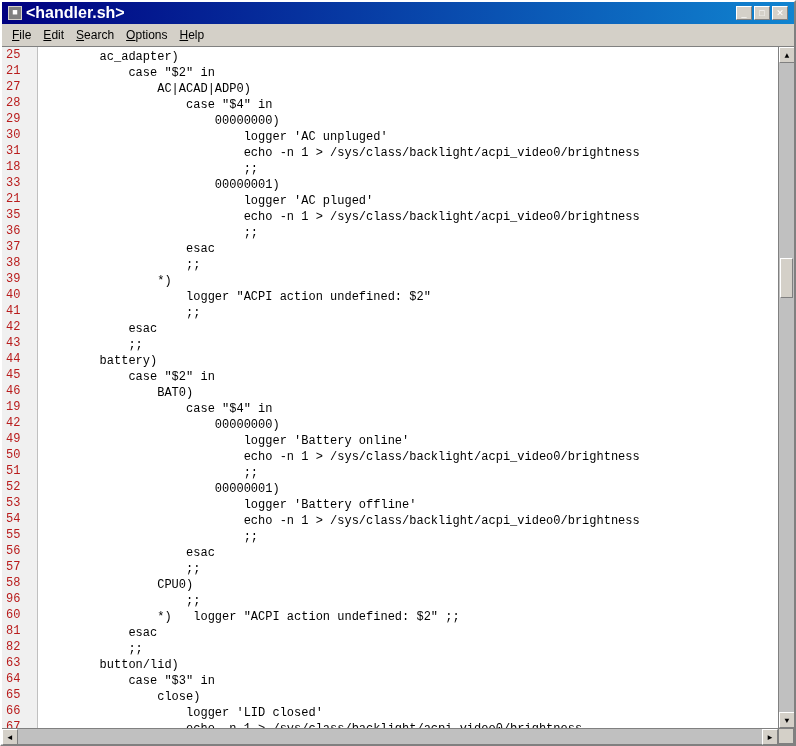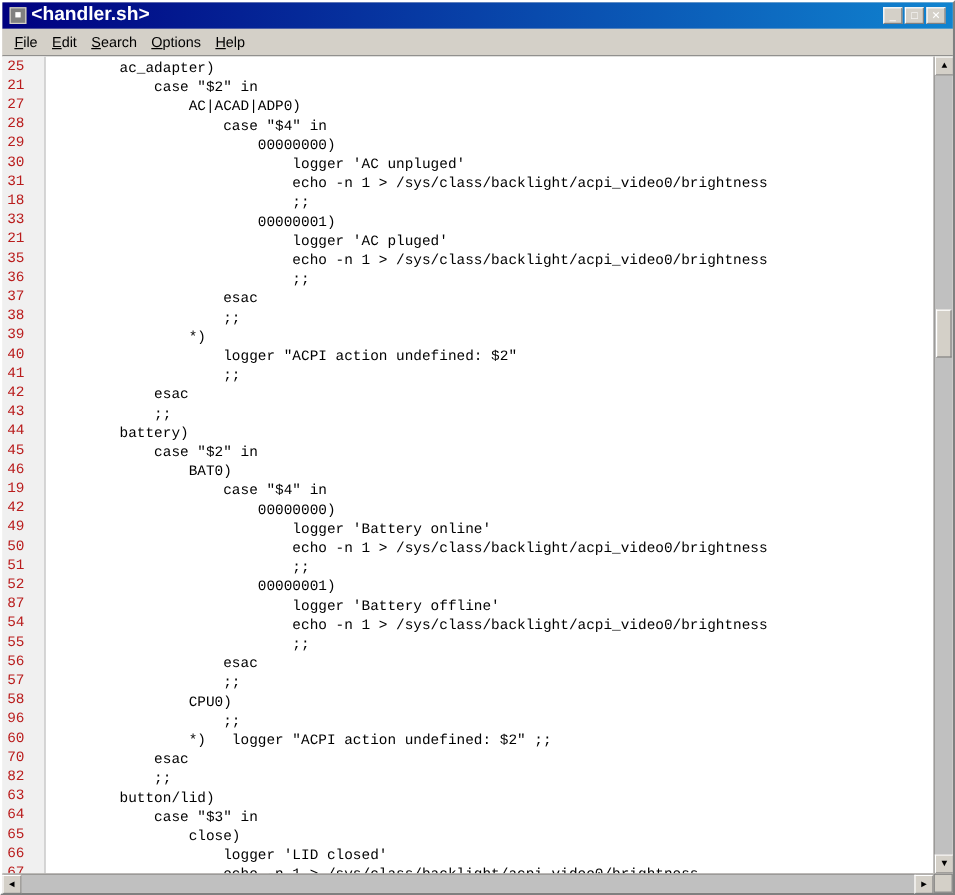--- a/index.html
+++ b/index.html
@@ -274,29 +274,29 @@
         <span class="line-num">43</span>
         <span class="line-num">44</span>
         <span class="line-num">45</span>
         <span class="line-num">46</span>
         <span class="line-num">19</span>
         <span class="line-num">42</span>
         <span class="line-num">49</span>
         <span class="line-num">50</span>
         <span class="line-num">51</span>
         <span class="line-num">52</span>
-        <span class="line-num">87</span>
+        <span class="line-num">53</span>
         <span class="line-num">54</span>
         <span class="line-num">55</span>
         <span class="line-num">56</span>
         <span class="line-num">57</span>
         <span class="line-num">58</span>
         <span class="line-num">96</span>
         <span class="line-num">60</span>
-        <span class="line-num">70</span>
+        <span class="line-num">81</span>
         <span class="line-num">82</span>
         <span class="line-num">63</span>
         <span class="line-num">64</span>
         <span class="line-num">65</span>
         <span class="line-num">66</span>
         <span class="line-num">67</span>
       </div>
     <div class="code-content" id="code-content"><span class="line-num">        ac_adapter)</span><span class="line-num">            case "$2" in</span><span class="line-num">                AC|ACAD|ADP0)</span><span class="line-num">                    case "$4" in</span><span class="line-num">                        00000000)</span><span class="line-num">                            logger 'AC unpluged'</span><span class="line-num">                            echo -n 1 &gt; /sys/class/backlight/acpi_video0/brightness</span><span class="line-num">                            ;;</span><span class="line-num">                        00000001)</span><span class="line-num">                            logger 'AC pluged'</span><span class="line-num">                            echo -n 1 &gt; /sys/class/backlight/acpi_video0/brightness</span><span class="line-num">                            ;;</span><span class="line-num">                    esac</span><span class="line-num">                    ;;</span><span class="line-num">                *)</span><span class="line-num">                    logger "ACPI action undefined: $2"</span><span class="line-num">                    ;;</span><span class="line-num">            esac</span><span class="line-num">            ;;</span><span class="line-num">        battery)</span><span class="line-num">            case "$2" in</span><span class="line-num">                BAT0)</span><span class="line-num">                    case "$4" in</span><span class="line-num">                        00000000)</span><span class="line-num">                            logger 'Battery online'</span><span class="line-num">                            echo -n 1 &gt; /sys/class/backlight/acpi_video0/brightness</span><span class="line-num">                            ;;</span><span class="line-num">                        00000001)</span><span class="line-num">                            logger 'Battery offline'</span><span class="line-num">                            echo -n 1 &gt; /sys/class/backlight/acpi_video0/brightness</span><span class="line-num">                            ;;</span><span class="line-num">                    esac</span><span class="line-num">                    ;;</span><span class="line-num">                CPU0)</span><span class="line-num">                    ;;</span><span class="line-num">                *)   logger "ACPI action undefined: $2" ;;</span><span class="line-num">            esac</span><span class="line-num">            ;;</span><span class="line-num">        button/lid)</span><span class="line-num">            case "$3" in</span><span class="line-num">                close)</span><span class="line-num">                    logger 'LID closed'</span><span class="line-num">                    echo -n 1 &gt; /sys/class/backlight/acpi_video0/brightness</span></div>
     <div class="scrollbar-v">
       <div class="scroll-btn">▲</div>

